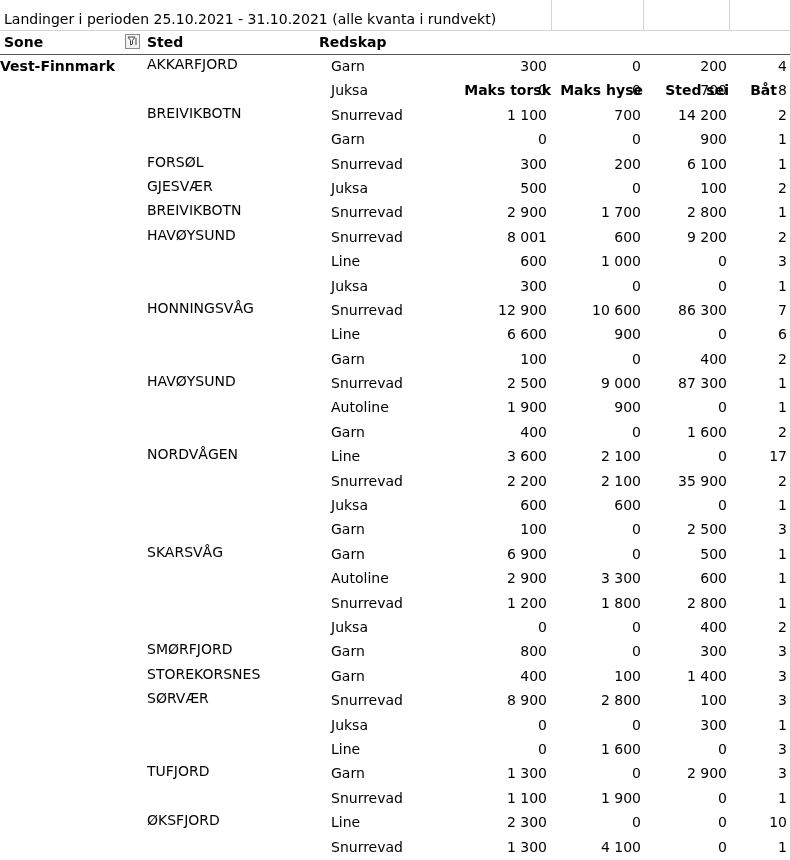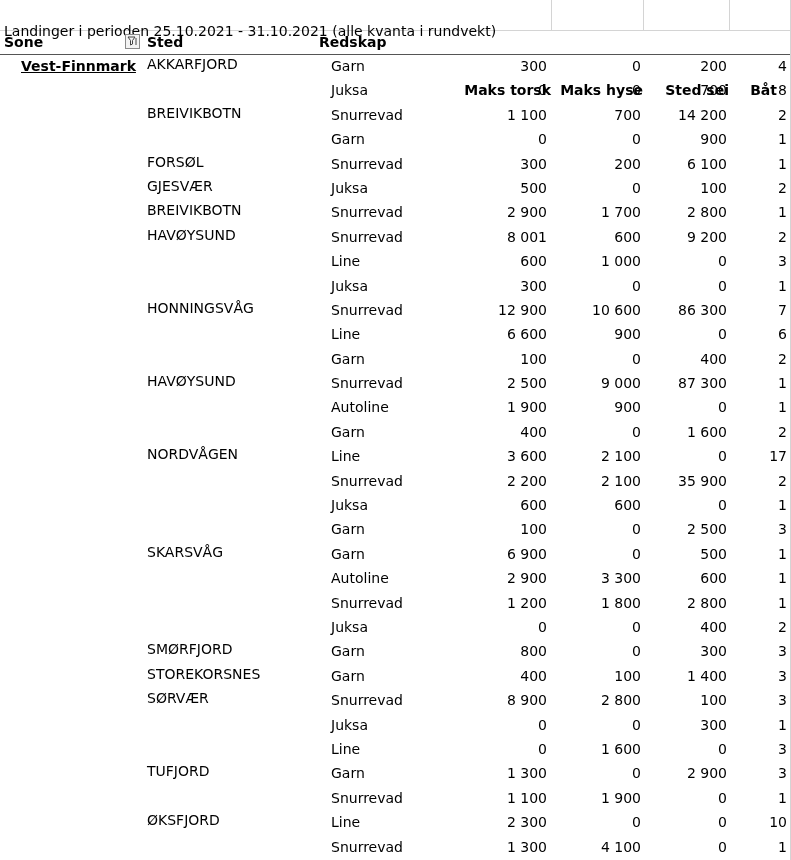--- a/index.html
+++ b/index.html
@@ -1,28 +1,28 @@
 <!DOCTYPE html>
 <html><head>
 <meta charset="utf-8">
 <style>
   html, body { margin: 0; padding: 0; background: #ffffff; }
   body { width: 791px; height: 860px; overflow: hidden; font-family: "DejaVu Sans", sans-serif; color: #000; position: relative; }
   .title-row { position: absolute; left: 0; top: 0; width: 791px; height: 30px; border-bottom: 1px solid #d4d4d4; }
-  .title-text { position: absolute; left: 4px; top: 23px; font-size: 14px; white-space: nowrap; }
+  .title-text { position: absolute; left: 4px; top: 11px; font-size: 14px; white-space: nowrap; }
   .gridline-v { position: absolute; top: 0; width: 1px; height: 30px; background: #d4d4d4; }
   .header-row { position: absolute; left: 0; top: 30px; width: 791px; height: 24px; border-bottom: 1px solid #555; }
   .hcell { position: absolute; top: 4px; font-size: 14px; font-weight: bold; white-space: nowrap; text-align: center; }
   .hcell.right { text-align: right; margin-top: 48px; }
   .filter-btn { position: absolute; left: 125px; top: 34px; width: 15px; height: 15px; border: 1px solid #8a8a8a; background: #f3f3f3; box-sizing: border-box; cursor: pointer; }
   .filter-btn svg { position: absolute; left: 1px; top: 1px; }
   .rows { position: absolute; left: 0; top: 55px; width: 791px; }
   .row { position: relative; height: 24.4px; }
   .cell { position: absolute; top: 3px; font-size: 14px; white-space: nowrap; }
-  .sone { left: 21px; font-weight: bold; text-decoration: underline; }
+  .sone { left: 0; font-weight: bold; }
   .sted { left: 147px; font-weight: normal; top: 1px; }
   .redskap { left: 319px; margin-left: 12px; }
   .num { text-align: right; }
   .c-torsk { right: 244px; }
   .c-hyse { right: 150px; }
   .c-sei { right: 64px; }
   .c-bat { right: 4px; }
   .right-border { position: absolute; right: 0; top: 30px; width: 1px; height: 830px; background: #d4d4d4; }
 </style>
 </head>

